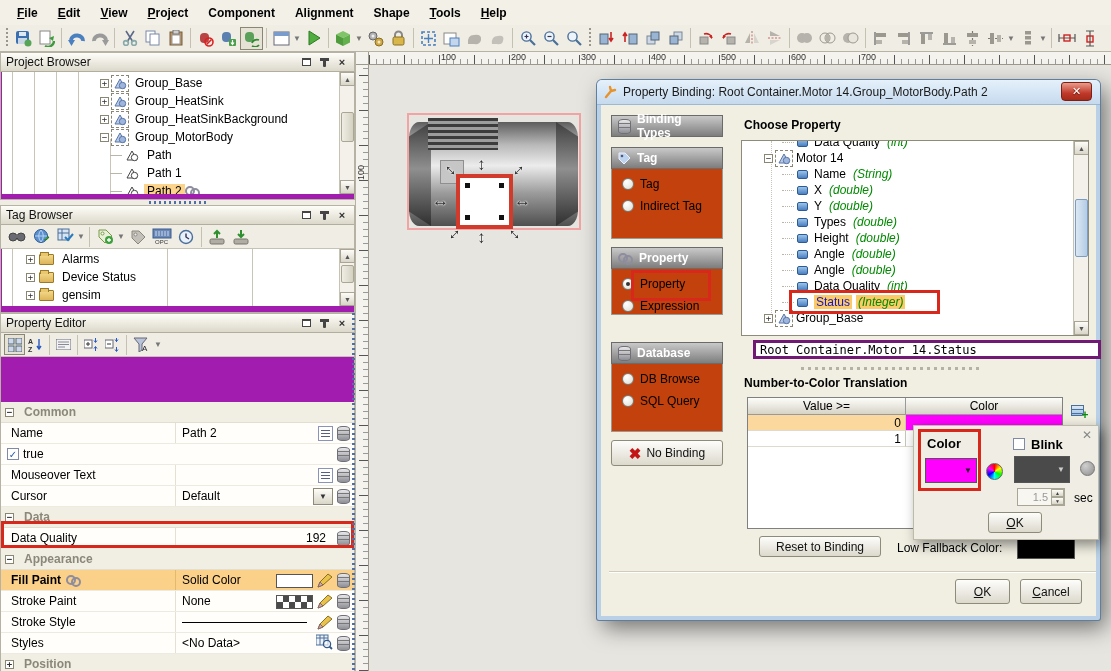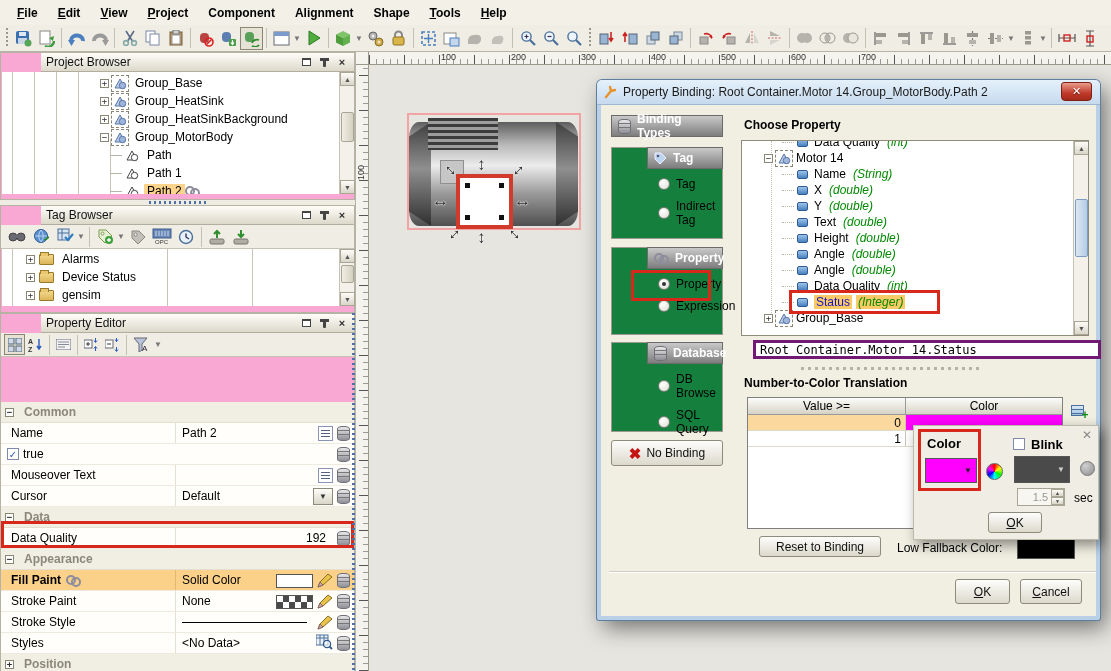--- a/index.html
+++ b/index.html
@@ -18,21 +18,21 @@
   #toolbar { position:absolute; left:0; top:25px; width:1111px; height:27px; background:#f0eee4; border-bottom:1px solid #b7b3a4; display:flex; align-items:center; padding-left:2px; }
   .grip { width:6px; height:20px; margin:0 2px; background:repeating-linear-gradient(180deg,#9a968a 0 2px,transparent 2px 4px); background-size:2px 100%; background-repeat:no-repeat; background-position:2px 0; }
   .tsep { width:1px; height:20px; background:#c4c0b2; margin:0 3px; }
   .tbi { width:23px; height:23px; display:flex; align-items:center; justify-content:center; border:1px solid transparent; position:relative; flex:0 0 auto; }
   .tbi.pressed { border:1px solid #8a8674; background:#e6e3d6; }
   .tbi svg { display:block; }
   .caret-sm { width:9px; height:20px; display:flex; align-items:center; color:#777; font-size:8px; }
 
   
   #leftcol { position:absolute; left:0; top:52px; width:356px; height:619px; background:#efede3; border-right:1px solid #b7b3a4; }
-  .panel { position:absolute; left:0; width:355px; background:#f9a8d4; border:1px solid #b7b3a4;padding-left:40px; }
+  .panel { position:absolute; left:0; width:355px; background:#a21caf; border:1px solid #b7b3a4; }
   .ptitle { height:19px; background:linear-gradient(180deg,#fefdf8,#dcd9cb); border-bottom:1px solid #b2ae9f; display:flex; align-items:center; padding:0 5px; }
   .ptitle .t { font-size:12px; color:#111; flex:1; }
   .wbtn { width:14px; height:13px; margin-left:4px; display:flex; align-items:center; justify-content:center; color:#333; font-size:11px; line-height:1; }
   .ic-float { width:9px; height:8px; border:1px solid #444; border-top:2px solid #444; background:#fff; }
   .ic-pin { width:3px; height:9px; background:#444; border-radius:1px; position:relative; }
   .ic-pin::before { content:""; position:absolute; left:-3px; top:0; width:9px; height:3px; background:#444; }
   .ic-x::before { content:"×"; font-weight:bold; }
   .splitter-h { position:absolute; left:148px; width:60px; height:3px; background:repeating-linear-gradient(90deg,#4e6fa8 0 2px,transparent 2px 5px); }
   #v-splitter { position:absolute; left:352px; top:313px; width:3px; height:358px; background:repeating-linear-gradient(180deg,#4e6fa8 0 2px,transparent 2px 5px); }
 
@@ -104,21 +104,21 @@
   #white-sq { position:absolute; left:100px; top:122px; width:57px; height:55px; background:#fff; border:4px solid #d23a2c; }
   .hdot { position:absolute; width:5px; height:5px; background:#111; }
   .arr { position:absolute; font-size:17px; font-weight:bold; color:#2e2e2e; text-shadow:0 0 2px #fff,0 0 2px #fff; line-height:1; }
 
   
   #dialog { position:absolute; left:597px; top:80px; width:503px; height:540px; background:#f1efe2; border:4px solid #b9d0e6; box-shadow:0 0 0 1px #5f7f9f,6px 8px 22px rgba(0,0,0,.5); border-radius:5px 5px 2px 2px; }
   #dlg-title { position:absolute; left:-4px; top:-4px; width:503px; height:25px; background:linear-gradient(180deg,#e5f1fb,#c6daee); border-bottom:1px solid #9db8d2; border-radius:5px 5px 0 0; display:flex; align-items:center; padding:0 6px; gap:6px; }
   #dlg-title .tt { font-size:12px; color:#1a1a1a; flex:1; white-space:nowrap; overflow:hidden; }
   #dlg-close { position:absolute; right:4px; top:-2px; width:31px; height:19px; background:linear-gradient(180deg,#e89c8c,#c0392b 60%,#a52a1a); border:1px solid #7d1f12; border-radius:3px 3px 4px 4px; color:#fff; font-weight:bold; font-size:11px; display:flex; align-items:center; justify-content:center; text-shadow:0 1px 1px #5d150b; }
   .ghdr { background:linear-gradient(180deg,#c9c9c9,#7d7d7d); border:1px solid #6b6b6b; color:#fff; font-weight:bold; font-size:12px; display:flex; align-items:center; gap:6px; padding:0 6px; height:22px; }
-  .gbox { position:absolute; width:112px; background:#15803d; border:1px solid #9a9a92;padding-left:36px; }
+  .gbox { position:absolute; width:112px; background:#c2410c; border:1px solid #9a9a92; }
   .gbox .ghdr { margin:-1px -1px 0 -1px; }
   .radio-row { display:flex; align-items:center; gap:6px; padding:8px 0 0 10px; font-size:12px; }
   .rad { width:12px; height:12px; border:1px solid #7a7a72; border-radius:50%; background:radial-gradient(circle at 35% 30%,#fff,#dcdcd4); position:relative; flex:0 0 auto; }
   .rad.on::before { content:""; position:absolute; left:3px; top:3px; width:4px; height:4px; border-radius:50%; background:#333; }
   .btn { background:linear-gradient(180deg,#fdfdfb,#dcd9cc); border:1px solid #8f8b7a; border-radius:3px; font-size:12px; display:flex; align-items:center; justify-content:center; gap:5px; color:#111; }
   .redx { color:#c41414; font-weight:bold; font-size:15px; line-height:1; }
   #treebox { position:absolute; left:140px; top:56px; width:348px; height:196px; background:#fff; border:1px solid #8f8b7a; overflow:hidden; }
   .dt-row { position:absolute; height:16px; display:flex; align-items:center; white-space:nowrap; font-size:12px; }
   .sq-ic { width:11px; height:9px; background:linear-gradient(180deg,#9cc4ea,#4a7fc0); border:1px solid #2d5a92; border-radius:2px; margin-right:6px; flex:0 0 auto; }
   .ttype { color:#008a00; font-style:italic; margin-left:7px; }
@@ -927,21 +927,21 @@
       <div class="radio-row">
           <span class="rad"></span>
           <span>Tag</span>
         </div>
       <div class="radio-row">
           <span class="rad"></span>
           <span>Indirect Tag</span>
         </div>
     </div>
 
-    <div class="gbox" style="left:10px;top:163px;height:88px;">
+    <div class="gbox" style="left:10px;top:163px;height:68px;">
       <div class="ghdr">
         <span class="chain" style="flex:0 0 auto;"></span>
         <span>Property</span>
       </div>
       <div class="radio-row">
           <span class="rad on"></span>
           <span>Property</span>
         </div>
       <div class="radio-row">
           <span class="rad"></span>
@@ -1001,21 +1001,21 @@
         </div>
       <div class="dt-row" style="left:40px;top:57px;">
           <span class="dash" style="border-top-style:dotted;"></span>
           <span class="sq-ic"></span>
           <span>Y</span>
           <span class="ttype">(double)</span>
         </div>
       <div class="dt-row" style="left:40px;top:73px;">
           <span class="dash" style="border-top-style:dotted;"></span>
           <span class="sq-ic"></span>
-          <span>Text</span>
+          <span>Types</span>
           <span class="ttype">(double)</span>
         </div>
       <div class="dt-row" style="left:40px;top:89px;">
           <span class="dash" style="border-top-style:dotted;"></span>
           <span class="sq-ic"></span>
           <span>Height</span>
           <span class="ttype">(double)</span>
         </div>
       <div class="dt-row" style="left:40px;top:105px;">
           <span class="dash" style="border-top-style:dotted;"></span>

